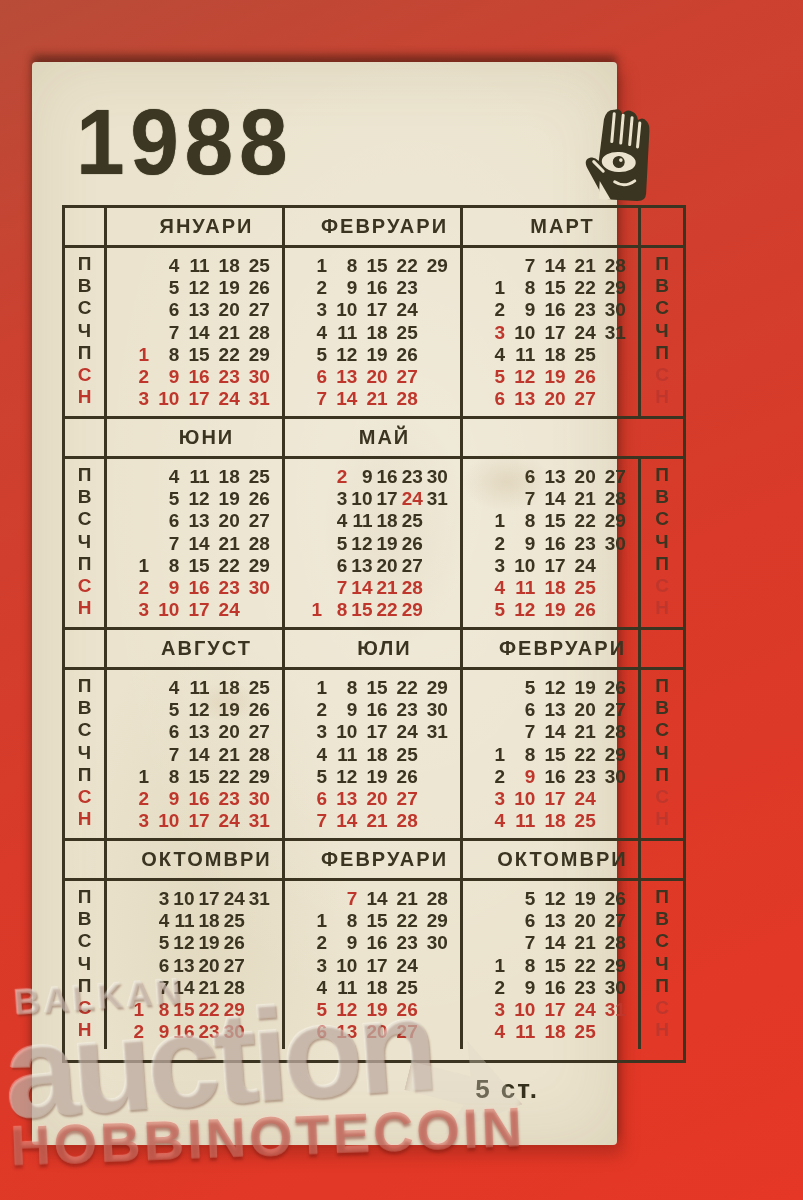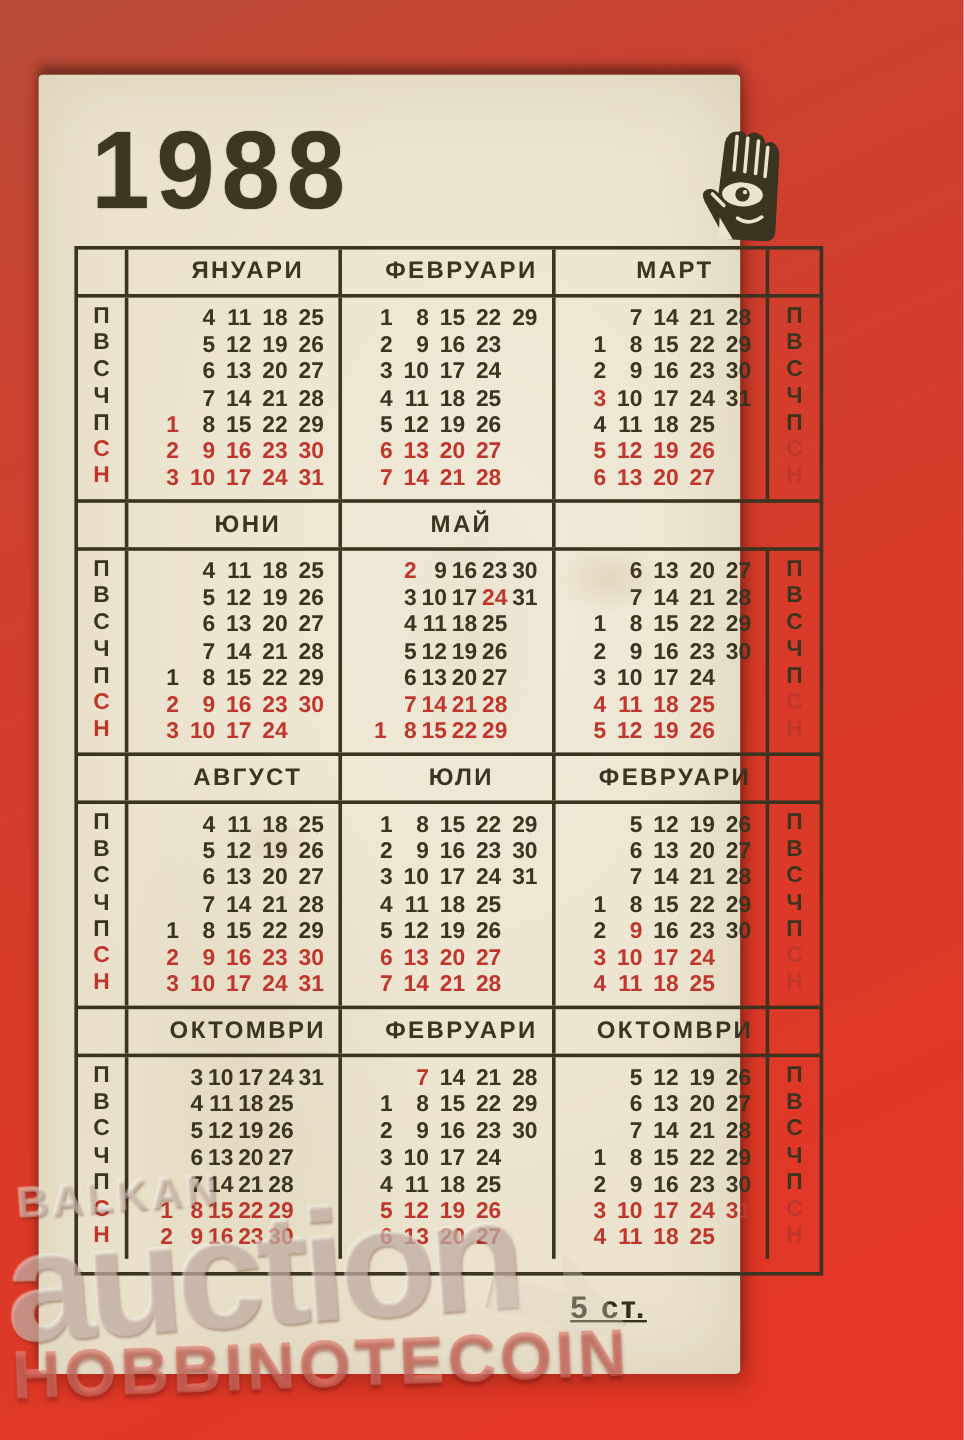--- a/index.html
+++ b/index.html
@@ -48,21 +48,21 @@
   .brow{height:168px;}
   .lcol{display:flex;flex-direction:column;align-items:center;padding-top:5px;
     font-size:19px;font-weight:bold;line-height:22.2px;color:var(--ink);}
   .mbody{padding:7px 12px 0 12px;}
   .drow{display:flex;height:22.2px;line-height:22.2px;}
   .slot{flex:0 0 calc(100% / var(--c));text-align:right;
     font-size:19px;font-weight:bold;color:var(--ink);white-space:nowrap;}
   .slot.r,.lcol .r{color:var(--red);}
   .price{
     position:absolute;right:78px;top:1012px;
-    font-size:26px;font-weight:bold;letter-spacing:2px;color:#34301c;text-decoration:underline;
+    font-size:26px;font-weight:bold;letter-spacing:2px;color:#34301c;
   }
   
   .wm{
     position:absolute;font-weight:bold;z-index:6;
     color:rgba(222,214,200,.38);
     text-shadow:1px 2px 2px rgba(90,40,28,.35),-1px -1px 1px rgba(255,255,255,.38);
     pointer-events:none;
   }
   .wm-balkan{left:14px;top:976px;font-size:36px;letter-spacing:3px;transform:rotate(-4deg);}
   .wm-auction{left:4px;top:996px;font-size:132px;line-height:.95;letter-spacing:-6px;transform:rotate(-4deg);}

